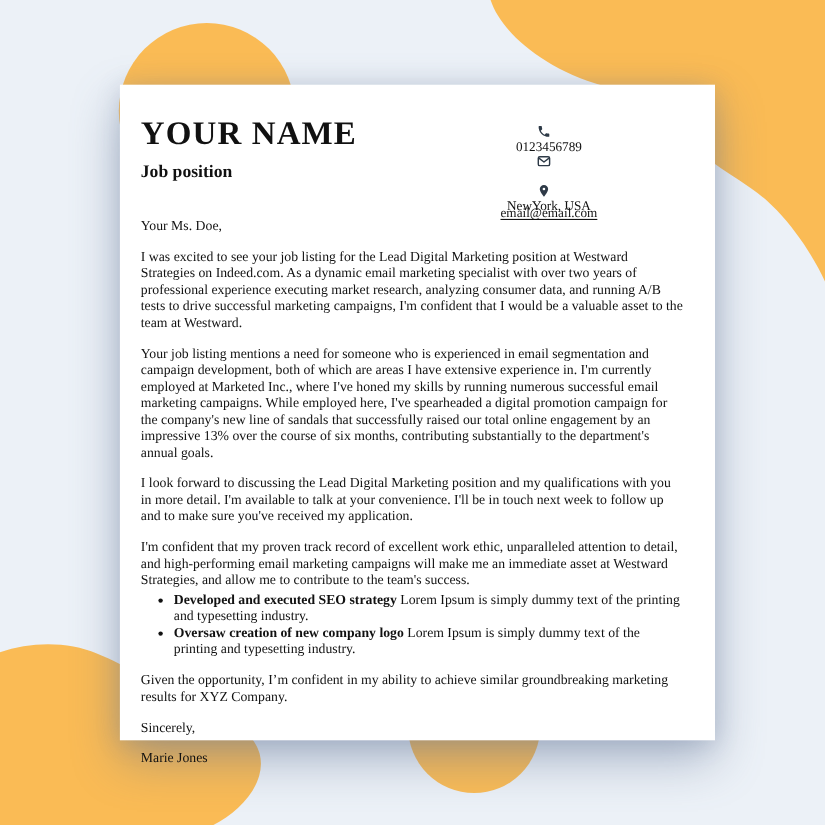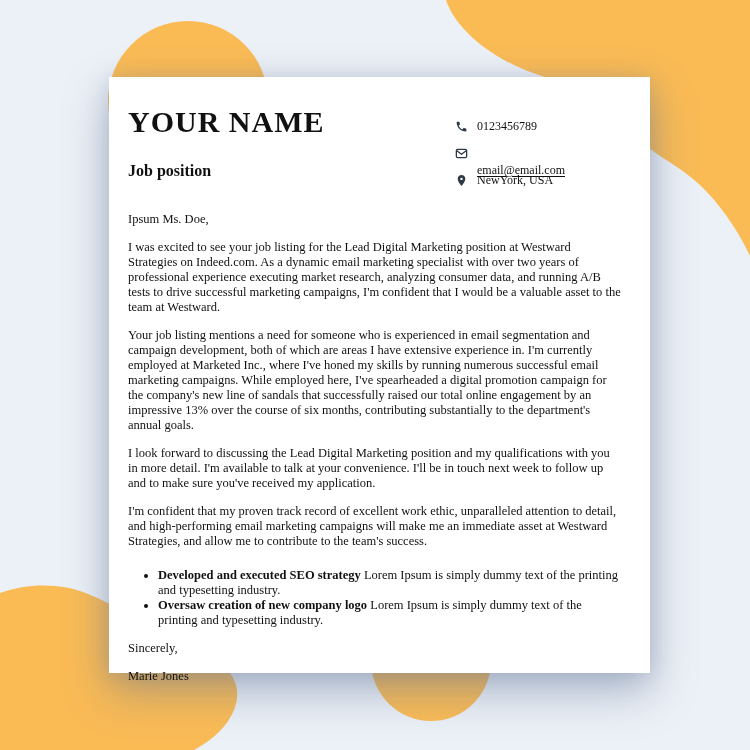--- a/index.html
+++ b/index.html
@@ -32,51 +32,52 @@
   }
   .name {
     font-size: 30px;
     font-weight: bold;
     letter-spacing: 1px;
     line-height: 1.1;
   }
   .job {
     font-size: 16px;
     font-weight: bold;
-    margin-top: 24px;
+    margin-top: 10px;
   }
   .contact {
     position: absolute;
     left: 346px;
     top: 36px;
     font-size: 12px;
   }
   .contact-row {
     display: flex;
     align-items: center;
     height: 27px;
+    flex-direction: column;
   }
   .contact-row .ic {
     width: 13px;
     height: 13px;
     margin-right: 9px;
     flex: 0 0 13px;
     display: inline-flex;
   }
   .contact-row .ic svg { width: 13px; height: 13px; }
   .email-text { text-decoration: underline; text-underline-offset: 2px; color: #111111; margin-top: 33px; }
   .letter-body {
     margin-top: 32px;
     font-size: 12.5px;
     line-height: 15px;
   }
   .letter-body p { margin-top: 13px; }
   .letter-body p.salutation { margin-top: 0; }
   ul.achievements {
-    margin-top: 19px;
+    margin-top: 3px;
     padding-left: 30px;
   }
   ul.achievements li { margin: 0; }
   .signoff { margin-top: 17px; }
   .signature { margin-top: 14px; }
 </style>
 </head>
 <body>
 
 <div class="scene">
@@ -116,29 +117,30 @@
           <svg viewBox="0 0 24 24" fill="#2E3A47">
             <path d="M12 2C8.13 2 5 5.13 5 9c0 5.25 7 13 7 13s7-7.75 7-13c0-3.87-3.13-7-7-7z"></path>
             <circle cx="12" cy="9" r="2.2" fill="#ffffff"></circle>
           </svg>
         </span>
         <span>NewYork, USA</span>
       </div>
     </div>
 
     <div class="letter-body">
-      <p class="salutation">Ipsum Ms. Doe,</p>
+      <p class="salutation">Your Ms. Doe,</p>
       <p>I was excited to see your job listing for the Lead Digital Marketing position at Westward Strategies on Indeed.com. As a dynamic email marketing specialist with over two years of professional experience executing market research, analyzing consumer data, and running A/B tests to drive successful marketing campaigns, I'm confident that I would be a valuable asset to the team at Westward.</p>
       <p>Your job listing mentions a need for someone who is experienced in email segmentation and campaign development, both of which are areas I have extensive experience in. I'm currently employed at Marketed Inc., where I've honed my skills by running numerous successful email marketing campaigns. While employed here, I've spearheaded a digital promotion campaign for the company's new line of sandals that successfully raised our total online engagement by an impressive 13% over the course of six months, contributing substantially to the department's annual goals.</p>
       <p>I look forward to discussing the Lead Digital Marketing position and my qualifications with you in more detail. I'm available to talk at your convenience. I'll be in touch next week to follow up and to make sure you've received my application.</p>
       <p>I'm confident that my proven track record of excellent work ethic, unparalleled attention to detail, and high-performing email marketing campaigns will make me an immediate asset at Westward Strategies, and allow me to contribute to the team's success.</p>
 
       <ul class="achievements">
         <li><b>Developed and executed SEO strategy</b> <span>Lorem Ipsum is simply dummy text of the printing and typesetting industry.</span></li>
         <li><b>Oversaw creation of new company logo</b> <span>Lorem Ipsum is simply dummy text of the printing and typesetting industry.</span></li>
       </ul>
 
+      <p>Given the opportunity, I’m confident in my ability to achieve similar groundbreaking marketing results for XYZ Company.</p>
       <p class="signoff">Sincerely,</p>
       <p class="signature">Marie Jones</p>
     </div>
 
   </div>
 </div>
 
 </body></html>

